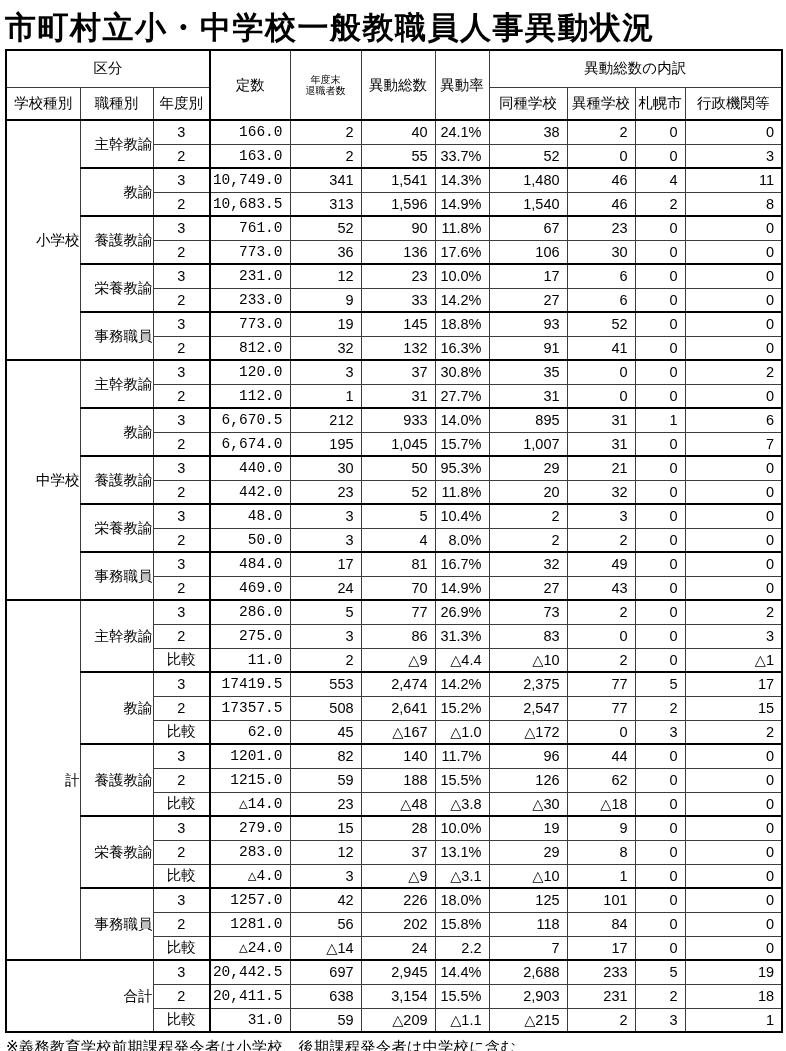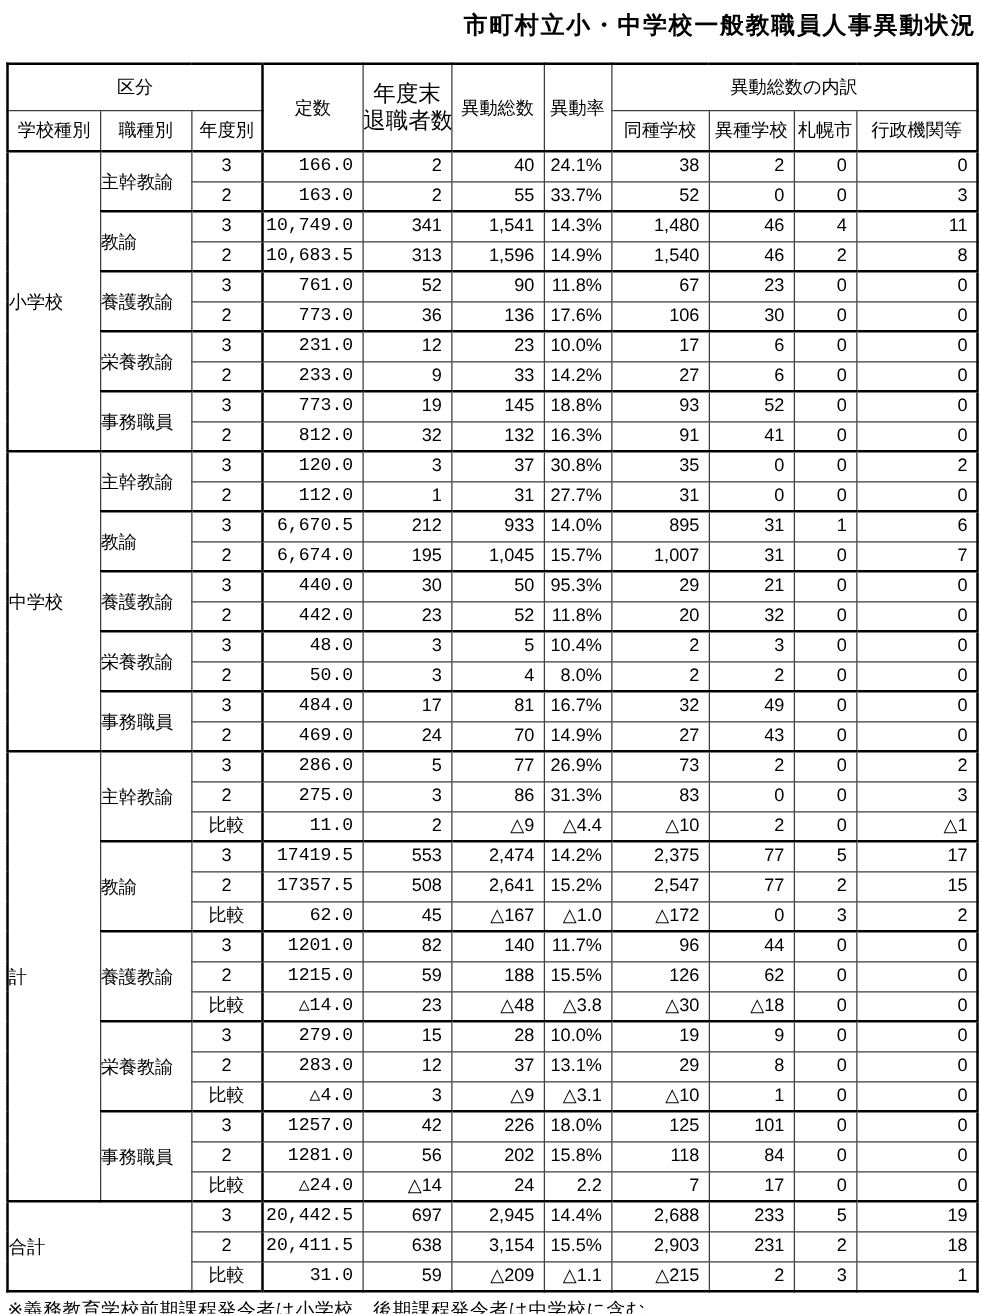--- a/index.html
+++ b/index.html
@@ -4,37 +4,37 @@
 <style>
   * { margin:0; padding:0; box-sizing:border-box; }
   html,body { background:#fff; }
   body {
     width:786px; height:1051px; overflow:hidden;
     font-family:"Liberation Sans","DejaVu Sans",sans-serif;
     color:#000; -webkit-font-smoothing:antialiased;
   }
   .page { padding:3px 5px 0 5px; }
   .title {
-    text-align:right; font-weight:bold; font-size:19px;
-    letter-spacing:1.5px; padding:4px 0 17px 0;
+    text-align:left; font-weight:bold; font-size:31px;
+    letter-spacing:1.5px; padding:4px 0 0 0;
   }
   table.main {
     border-collapse:collapse; table-layout:fixed;
     width:776px; border:2.5px solid #000;
   }
   th, td {
     border:1px solid #3c3c3c; overflow:hidden; white-space:nowrap;
     font-size:14.5px; font-weight:normal;
   }
   thead th { text-align:center; vertical-align:middle; }
   thead tr.hrow1 { height:37px; }
   thead tr.hrow2 { height:33px;font-family:Liberation Serif, serif; }
-  thead th.two-line { line-height:1.15; font-size:18px; }
+  thead th.two-line { line-height:1.15; font-size:10px; }
   tbody tr { height:24px; }
-  td.c-label { text-align:left; vertical-align:middle; }
+  td.c-label { text-align:right; vertical-align:middle; }
   td.c-year  { text-align:center; vertical-align:middle; }
   td.c-num   { text-align:right; padding-right:7px; vertical-align:middle; }
   .bL { border-left:2px solid #000 !important;font-family:Liberation Mono, monospace; }
   tbody tr.group-start > td   { border-top:2px solid #000; }
   tbody tr.section-start > td { border-top:2.5px solid #000; }
   .footnote { font-size:15px; padding:5px 0 0 1px; letter-spacing:0.5px; }
 </style>
 </head>
 <body>
 

